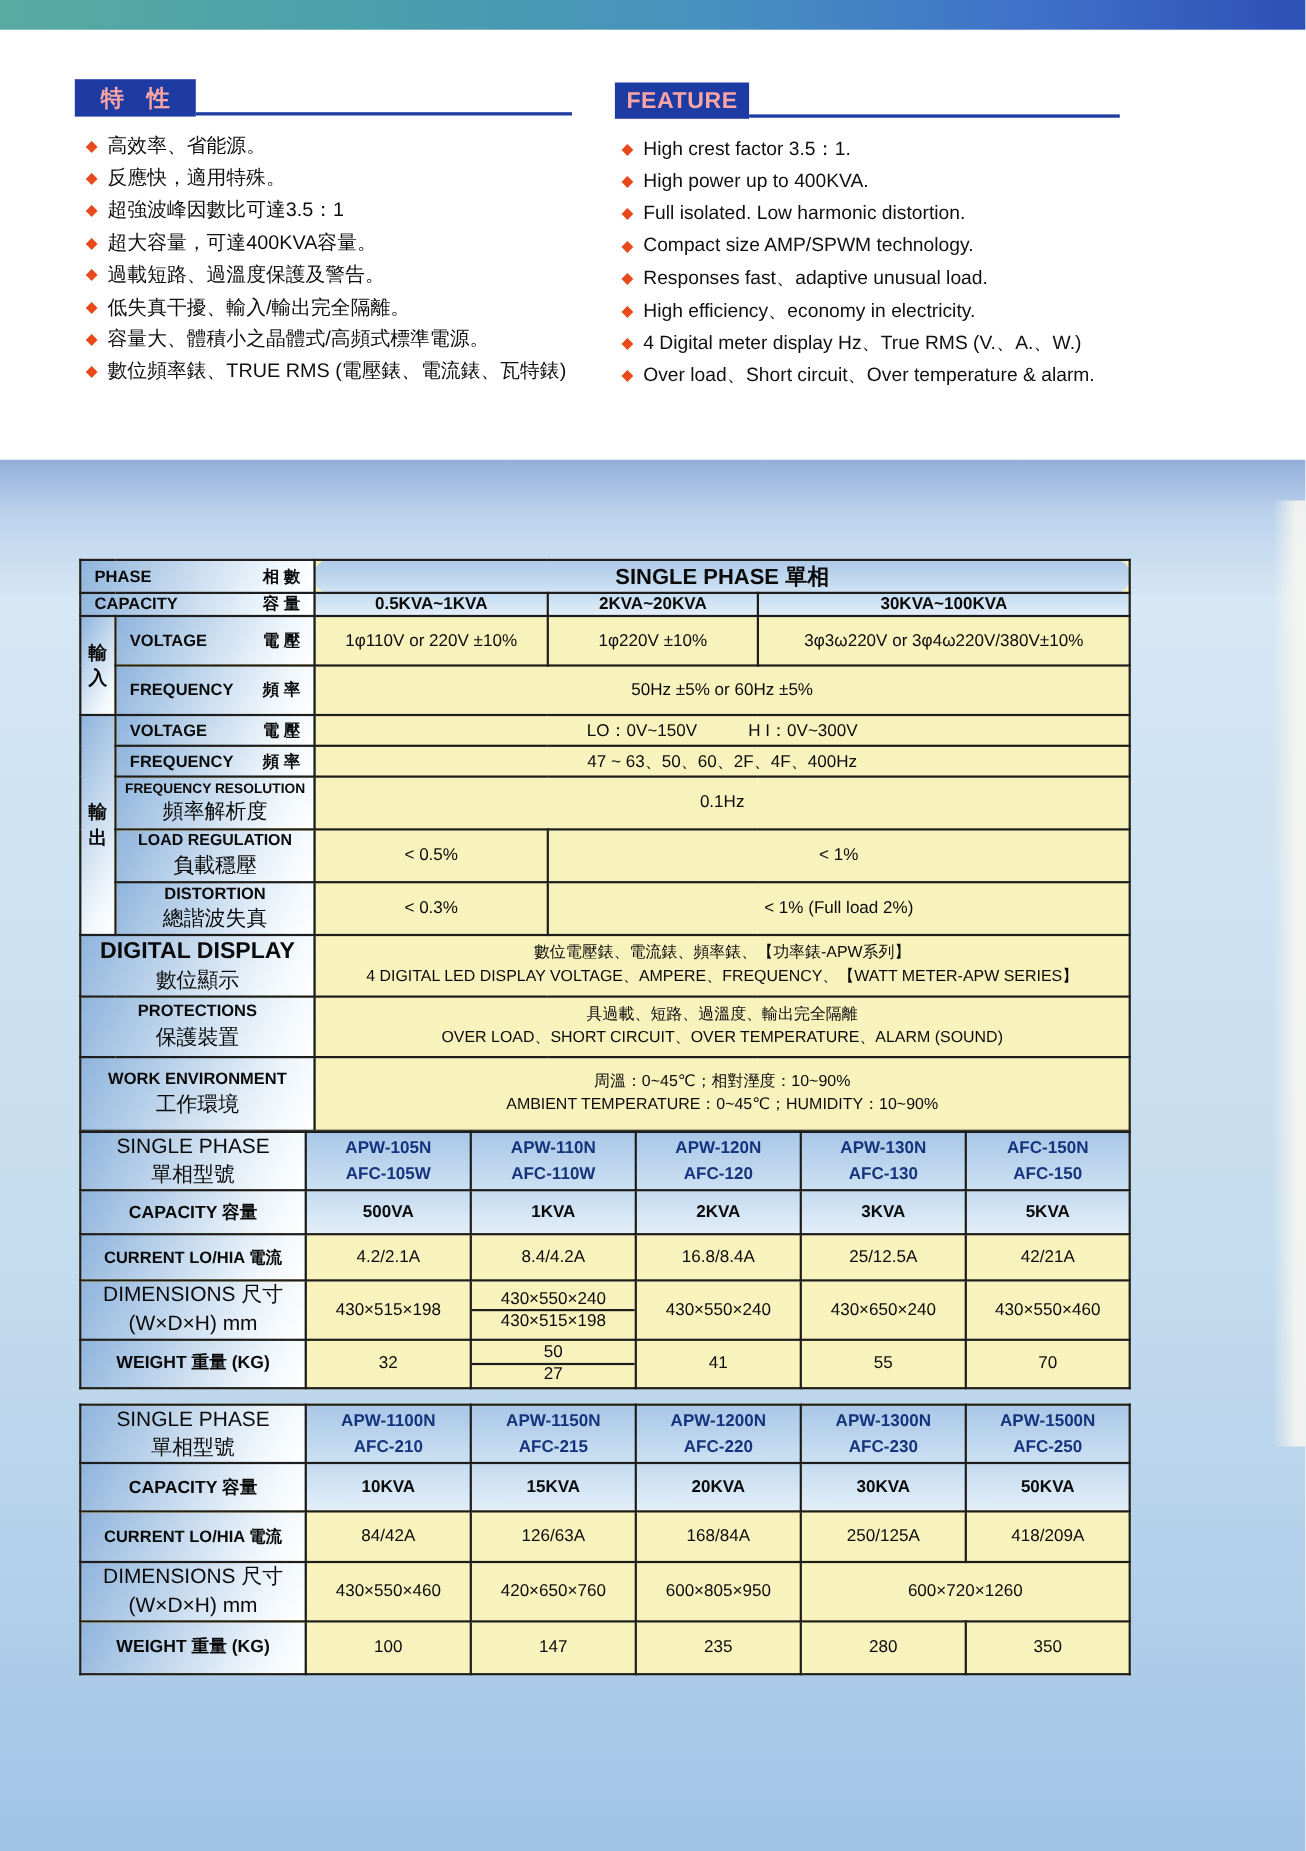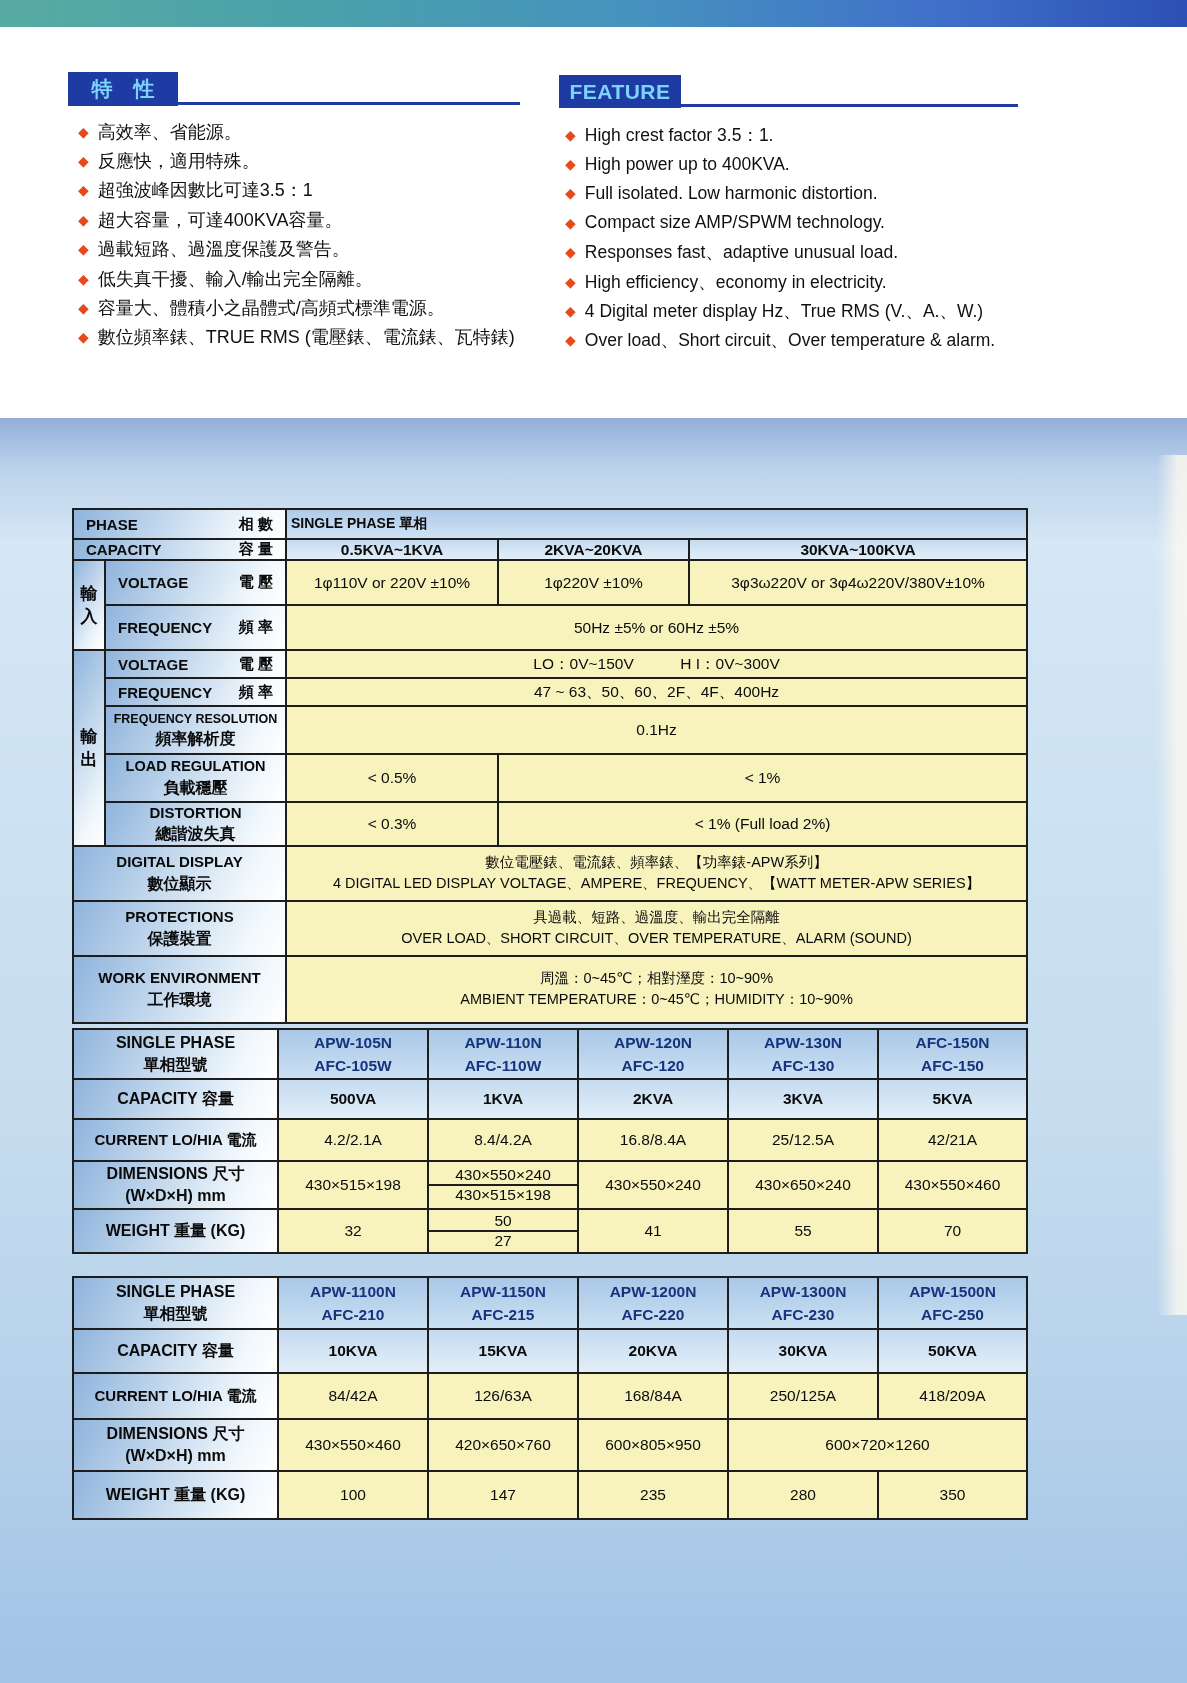--- a/index.html
+++ b/index.html
@@ -8,41 +8,41 @@
   
   .top-strip{position:absolute;top:0;left:0;width:1187px;height:27px;
     background:linear-gradient(90deg,#58aba2 0%,#4aa0ab 28%,#4691c0 55%,#3f6fc9 80%,#2c50b5 100%);}
   
   .blue-band{position:absolute;top:418px;left:0;width:1187px;height:1265px;
     background:linear-gradient(180deg,#93aed9 0%,#bcd3ec 4%,#d6e7f5 10%,#cde2f2 30%,#c6ddef 55%,#b4d0ea 80%,#a0c3e6 100%);}
   .edge-strip{position:absolute;right:0;top:455px;width:30px;height:860px;
     background:linear-gradient(90deg,rgba(250,248,242,0),rgba(250,247,240,0.85) 70%);}
   
   .hdr-row{position:absolute;display:flex;align-items:flex-end;}
-  .hdr-box{background:#1e3ba3;color:#7dd3fc;font-weight:bold;display:flex;align-items:center;justify-content:center;}
+  .hdr-box{background:#1e3ba3;color:#fca5a5;font-weight:bold;display:flex;align-items:center;justify-content:center;}
   .hdr-box.cn{width:110px;height:34px;font-size:21px;}
   .hdr-box.en{width:122px;height:33px;font-size:21px;letter-spacing:0.5px;}
   .hdr-line{height:3px;background:#1e3ba3;margin-bottom:1px;}
   
   .feat-list{position:absolute;list-style:none;margin:0;padding:0;}
   .feat-list li{display:flex;align-items:center;height:29.4px;font-size:17.5px;color:#101010;}
   .feat-list.cn li{font-size:18px;}
   .diamond{color:#e8491b;font-size:14px;margin-right:9px;line-height:1;}
   
   .section-title{position:absolute;left:95px;top:450px;font-size:23px;font-weight:bold;color:#1d43ae;letter-spacing:0.5px;}
   
   table.spec{position:absolute;border-collapse:collapse;table-layout:fixed;background:#f8f3bd;}
   table.spec td{border:2px solid #1d1d1d;overflow:hidden;padding:0 4px;}
   .lbl{background:linear-gradient(118deg,#8fb4dc 0%,#c6daee 45%,#f0f7fc 80%,#ffffff 100%);font-weight:bold;color:#0a0a0a;}
   .lblrow{display:flex;justify-content:space-between;align-items:center;padding:0 8px;font-size:15px;}
   .lblstack{text-align:center;line-height:1.35;}
   .lblstack .l1{font-size:13.5px;font-weight:bold;}
-  .lblstack .l2{font-size:16px;font-weight:bold;}
+  .lblstack .l2{font-size:19px;font-weight:normal;}
   .groupcell div{display:flex;flex-direction:column;justify-content:space-around;align-items:center;height:100%;font-size:17px;font-weight:bold;}
-  .hval{background:linear-gradient(180deg,#aecbe9 0%,#cfe2f3 100%);font-weight:bold;font-size:14px;}
+  .hval{background:linear-gradient(180deg,#aecbe9 0%,#cfe2f3 100%);font-weight:bold;font-size:20px;text-align:center;border-radius:13px;}
   .hcap{background:linear-gradient(180deg,#c4dbf0 0%,#e2eef8 100%);font-weight:bold;font-size:15.5px;text-align:center;}
   .yellow{background:#f8f3bd;text-align:center;font-size:15.5px;}
   .yellow2{background:#f8f3bd;text-align:center;font-size:14.5px;line-height:1.5;}
   .model{background:linear-gradient(180deg,#a9c7e7 0%,#cbe0f2 100%);color:#16337d;font-weight:bold;font-size:15.5px;line-height:1.5;text-align:center;}
   .split{padding:0 !important;}
   .split .half{height:50%;display:flex;align-items:center;justify-content:center;}
   .split .half.top{border-bottom:2px solid #1d1d1d;}
 </style>
 </head>
 <body>
@@ -241,21 +241,21 @@
               <div class="l1" style="font-size:15px">DISTORTION</div>
               <div class="l2">總諧波失真</div>
             </div>
           </td>
       <td class="yellow">&lt; 0.3%</td>
       <td class="yellow" colspan="2">&lt; 1%  (Full load 2%)</td>
     </tr>
     <tr style="height:55px">
       <td class="lbl" colspan="2">
             <div class="lblstack">
-              <div class="l1" style="font-size:15px">DIGITAL DISPLAY</div>
+              <div class="l1" style="font-size:21px">DIGITAL DISPLAY</div>
               <div class="l2">數位顯示</div>
             </div>
           </td>
       <td class="yellow2" colspan="3">
             <div>數位電壓錶、電流錶、頻率錶、【功率錶-APW系列】</div>
             <div>4 DIGITAL LED DISPLAY VOLTAGE、AMPERE、FREQUENCY、【WATT METER-APW SERIES】</div>
           </td>
     </tr>
     <tr style="height:55px">
       <td class="lbl" colspan="2">

